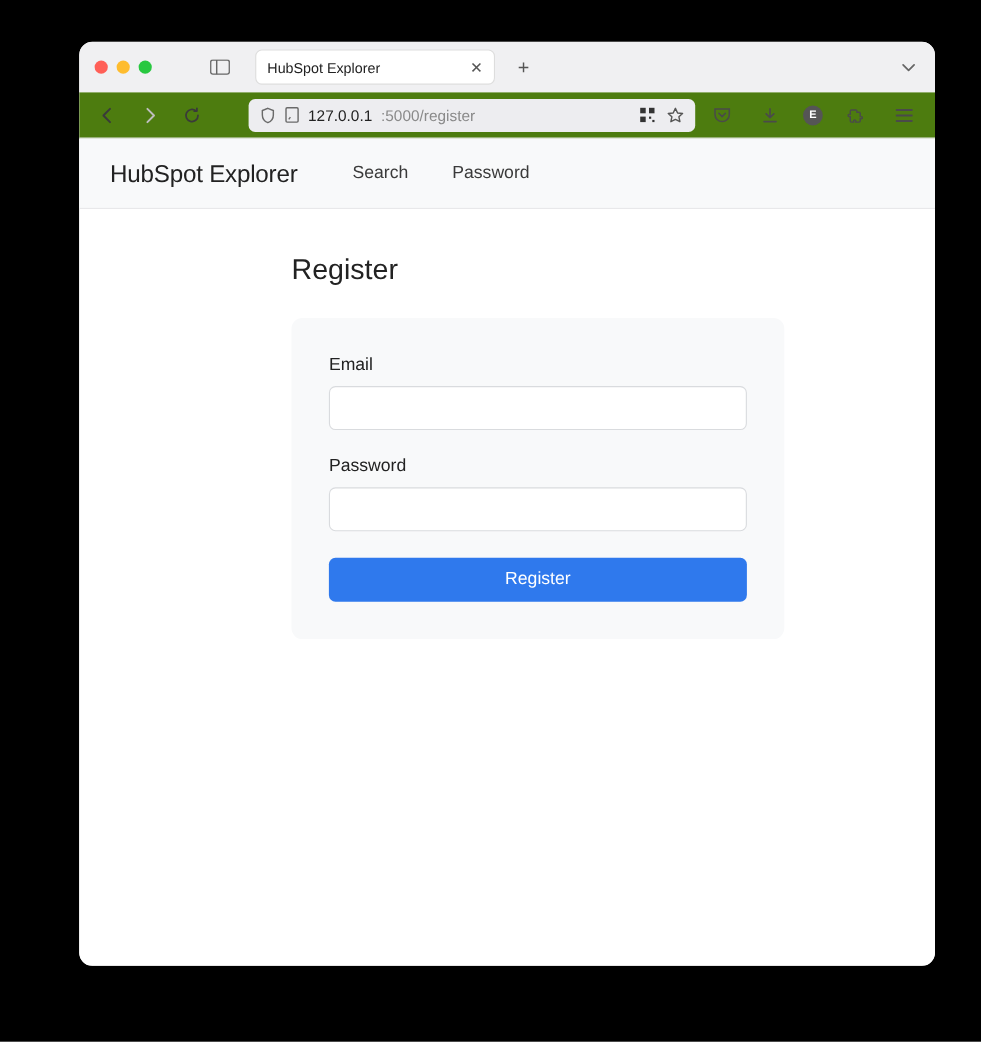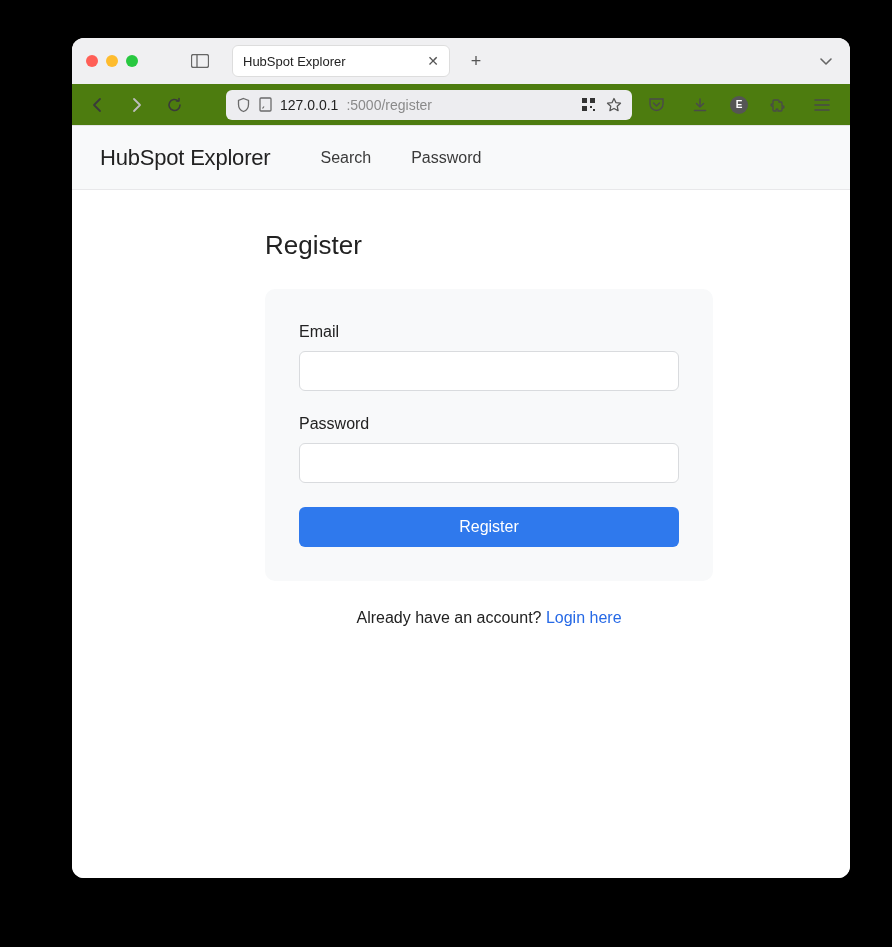--- a/index.html
+++ b/index.html
@@ -292,19 +292,16 @@
           <label>Email</label>
           <input type="text" style="">
         </div>
         <div class="field">
           <label>Password</label>
           <input type="password" style="">
         </div>
         <button class="btn-primary">Register</button>
       </div>
 
-      <div class="below">
-        <span>Already have an account? </span><a href="#">Login here</a>
-      </div>
     </div>
   </div>
 
 </div>
 
 </body></html>

